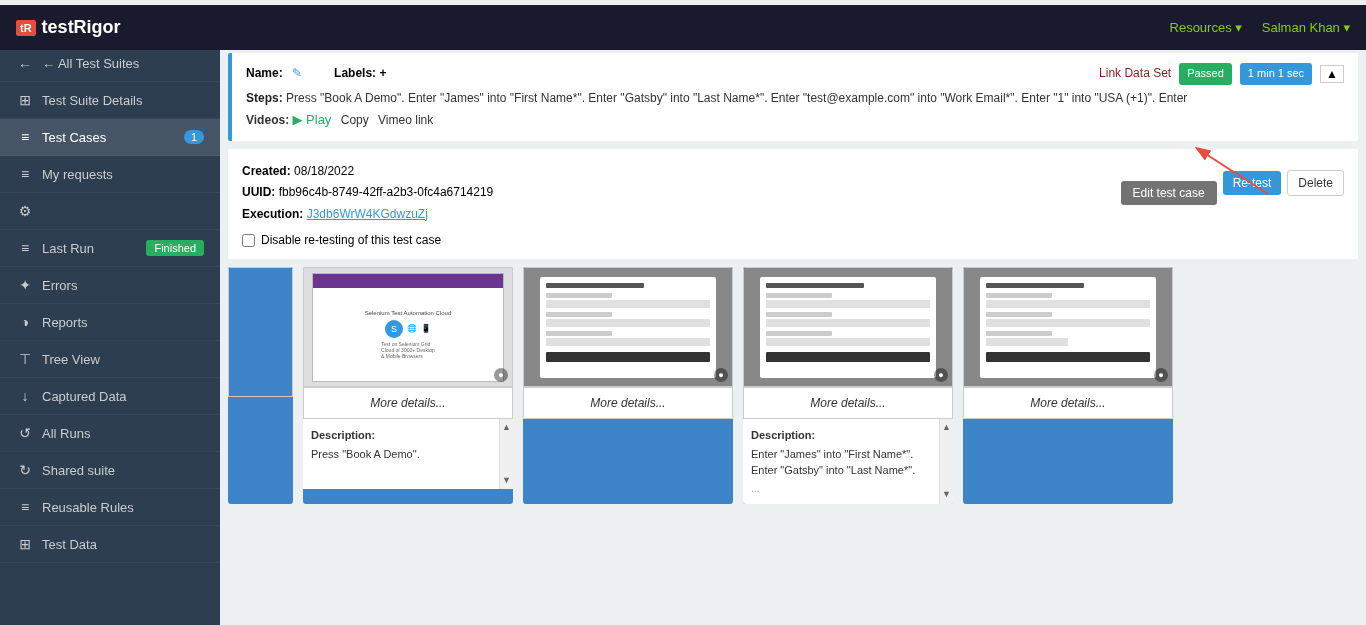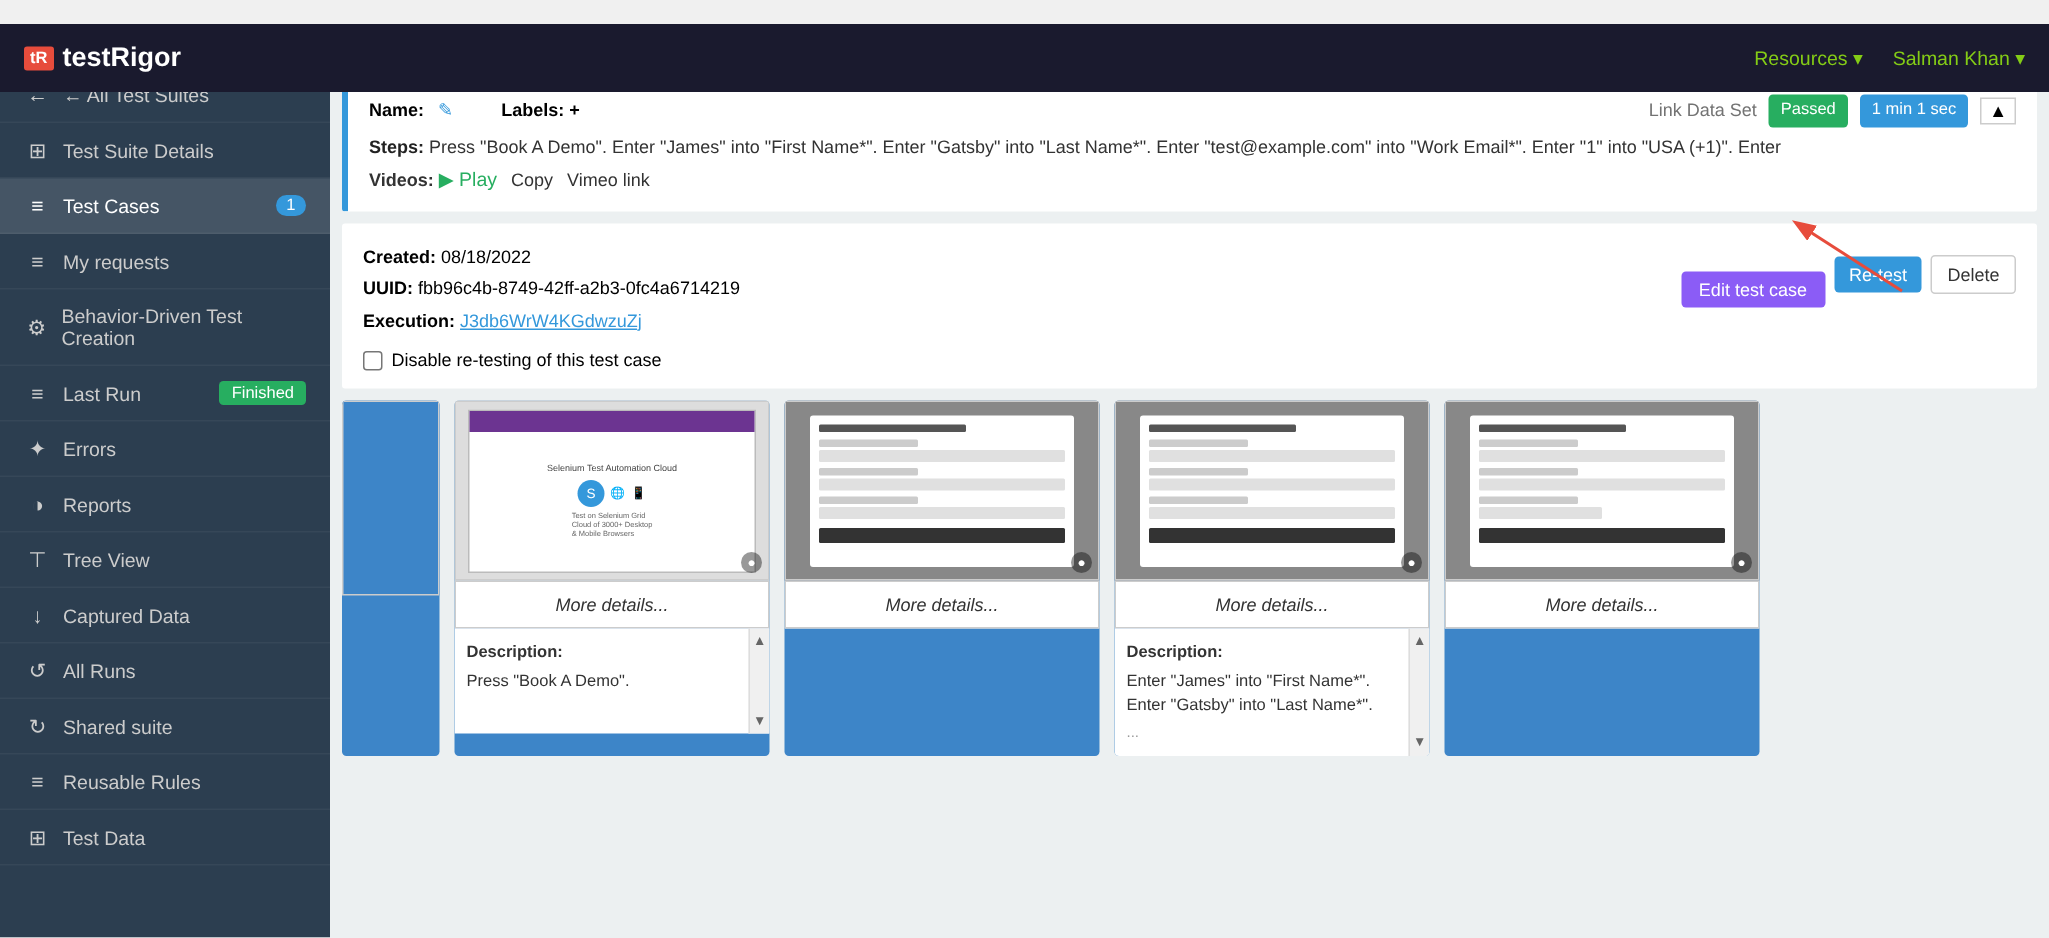--- a/index.html
+++ b/index.html
@@ -7,21 +7,21 @@
 
     
     .topbar {
       height: 45px;
       background: #1a1a2e;
       display: flex;
       align-items: center;
       justify-content: space-between;
       padding: 0 16px;
       position: fixed;
-      top: 16px; left: 0; right: 0;
+      top: 5px; left: 0; right: 0;
       z-index: 100;
     }
     .topbar-logo {
       display: flex;
       align-items: center;
       gap: 6px;
       color: white;
       font-size: 18px;
       font-weight: bold;
     }
@@ -117,21 +117,21 @@
       display: flex;
       gap: 32px;
       align-items: center;
     }
     .test-header-top-right {
       display: flex;
       gap: 8px;
       align-items: center;
     }
     .link-data-set {
-      color: #737373;
+      color: #7f1d1d;
       text-decoration: none;
       font-size: 12px;
     }
     .badge-passed {
       background: #27ae60;
       color: white;
       padding: 2px 8px;
       border-radius: 3px;
       font-size: 11px;
     }
@@ -179,21 +179,21 @@
       align-items: flex-start;
     }
     .test-details-info { line-height: 1.8; }
     .test-details-info a { color: #3498db; }
     .test-details-actions {
       display: flex;
       gap: 6px;
       align-items: center;
     }
     .btn-edit {
-      background: #8b5cf6;
+      background: #737373;
       color: white;
       border: none;
       padding: 5px 12px;
       cursor: pointer;
       border-radius: 3px;
       font-size: 12px;
       margin-top: 20px;
     }
     .btn-retest {
       background: #3498db;
@@ -373,21 +373,20 @@
       <span class="icon">≡</span>
       <span>Test Cases</span>
       <span class="badge">1</span>
     </div>
     <div class="sidebar-item">
       <span class="icon">≡</span>
       <span>My requests</span>
     </div>
     <div class="sidebar-item">
       <span class="icon">⚙</span>
-      <span>Behavior-Driven Test Creation</span>
     </div>
     <div class="sidebar-item">
       <span class="icon">≡</span>
       <span>Last Run</span>
       <span class="finished-badge">Finished</span>
     </div>
     <div class="sidebar-item">
       <span class="icon">✦</span>
       <span>Errors</span>
     </div>

